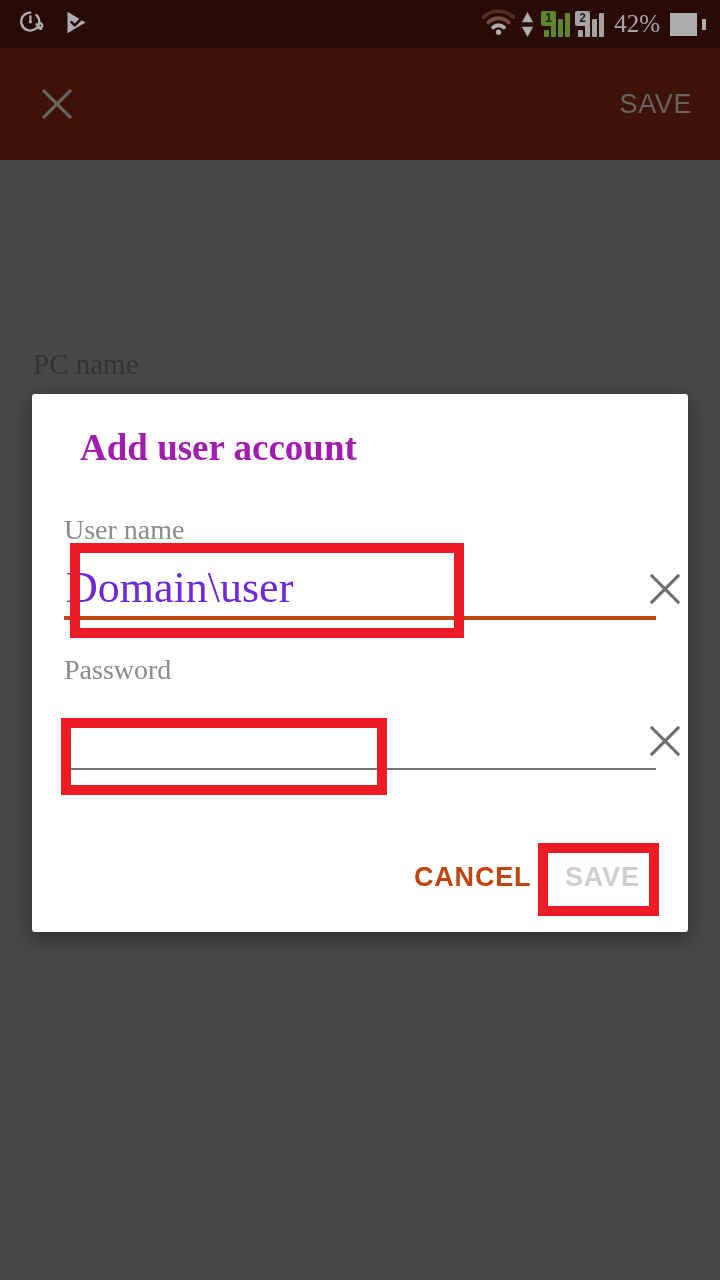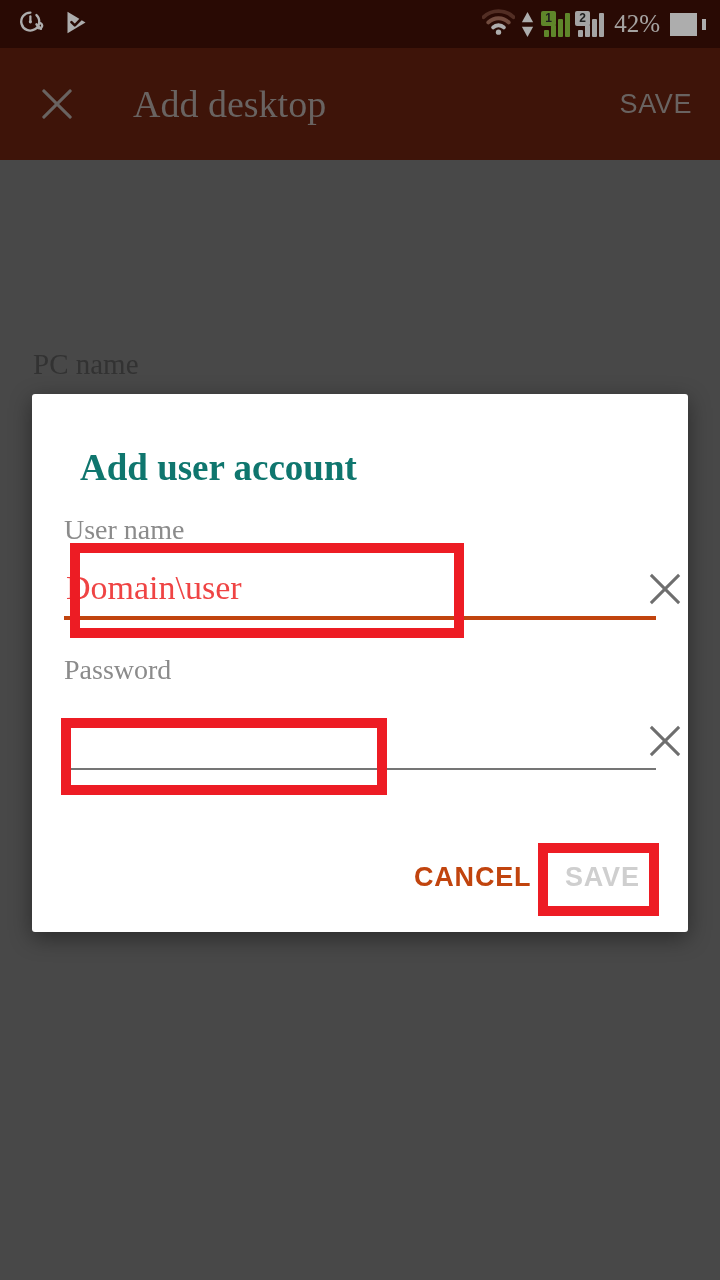--- a/index.html
+++ b/index.html
@@ -213,24 +213,24 @@
     position: absolute;
     left: 32px; top: 394px;
     width: 656px; height: 538px;
     background: #ffffff;
     border-radius: 3px;
     box-shadow: 0 6px 22px rgba(0,0,0,0.42);
     box-sizing: border-box;
   }
   #dialog-title {
     position: absolute;
-    left: 48px; top: 52px;
+    left: 48px; top: 32px;
     font-size: 37px;
     font-weight: bold;
-    color: #0f766e;
+    color: #a21caf;
     letter-spacing: 0px;
     white-space: nowrap;
   }
   .fld-label {
     position: absolute;
     left: 32px;
     font-size: 28px;
     color: #8b8b8b;
     white-space: nowrap;
   }
@@ -242,23 +242,23 @@
     left: 32px;
     width: 592px;
     height: 58px;
   }
   #username-field { top: 168px; }
   #password-field { top: 320px; }
 
   .fld-value {
     position: absolute;
     left: 2px; top: 0;
-    font-size: 34px;
+    font-size: 44px;
     line-height: 52px;
-    color: #ef4444;
+    color: #6d28d9;
     white-space: nowrap;
   }
   .fld-underline {
     position: absolute;
     left: 0; top: 54px;
     width: 592px; height: 3px;
   }
   #username-underline { background: #c1440e; height: 4px; }
   #password-underline { background: #757575; height: 2px; }
 
@@ -375,21 +375,20 @@
           <span class="batt-cap"></span>
       </span>
     </div>
   </div>
 
   <div id="app-bar">
     <div id="close-btn">
       <span class="xline xl1"></span>
         <span class="xline xl2"></span>
     </div>
-    <div id="app-title">Add desktop</div>
     <div id="header-save">SAVE</div>
   </div>
 
   <div id="bg-form">
     <div class="bg-label" id="bg-pcname-label">PC name</div>
 
     <div id="bg-pcname-field">
       <span id="bg-pcname-caret"></span>
       <span id="bg-pcname-placeholder">Host name or IP address</span>
       <span id="bg-pcname-underline"></span>

